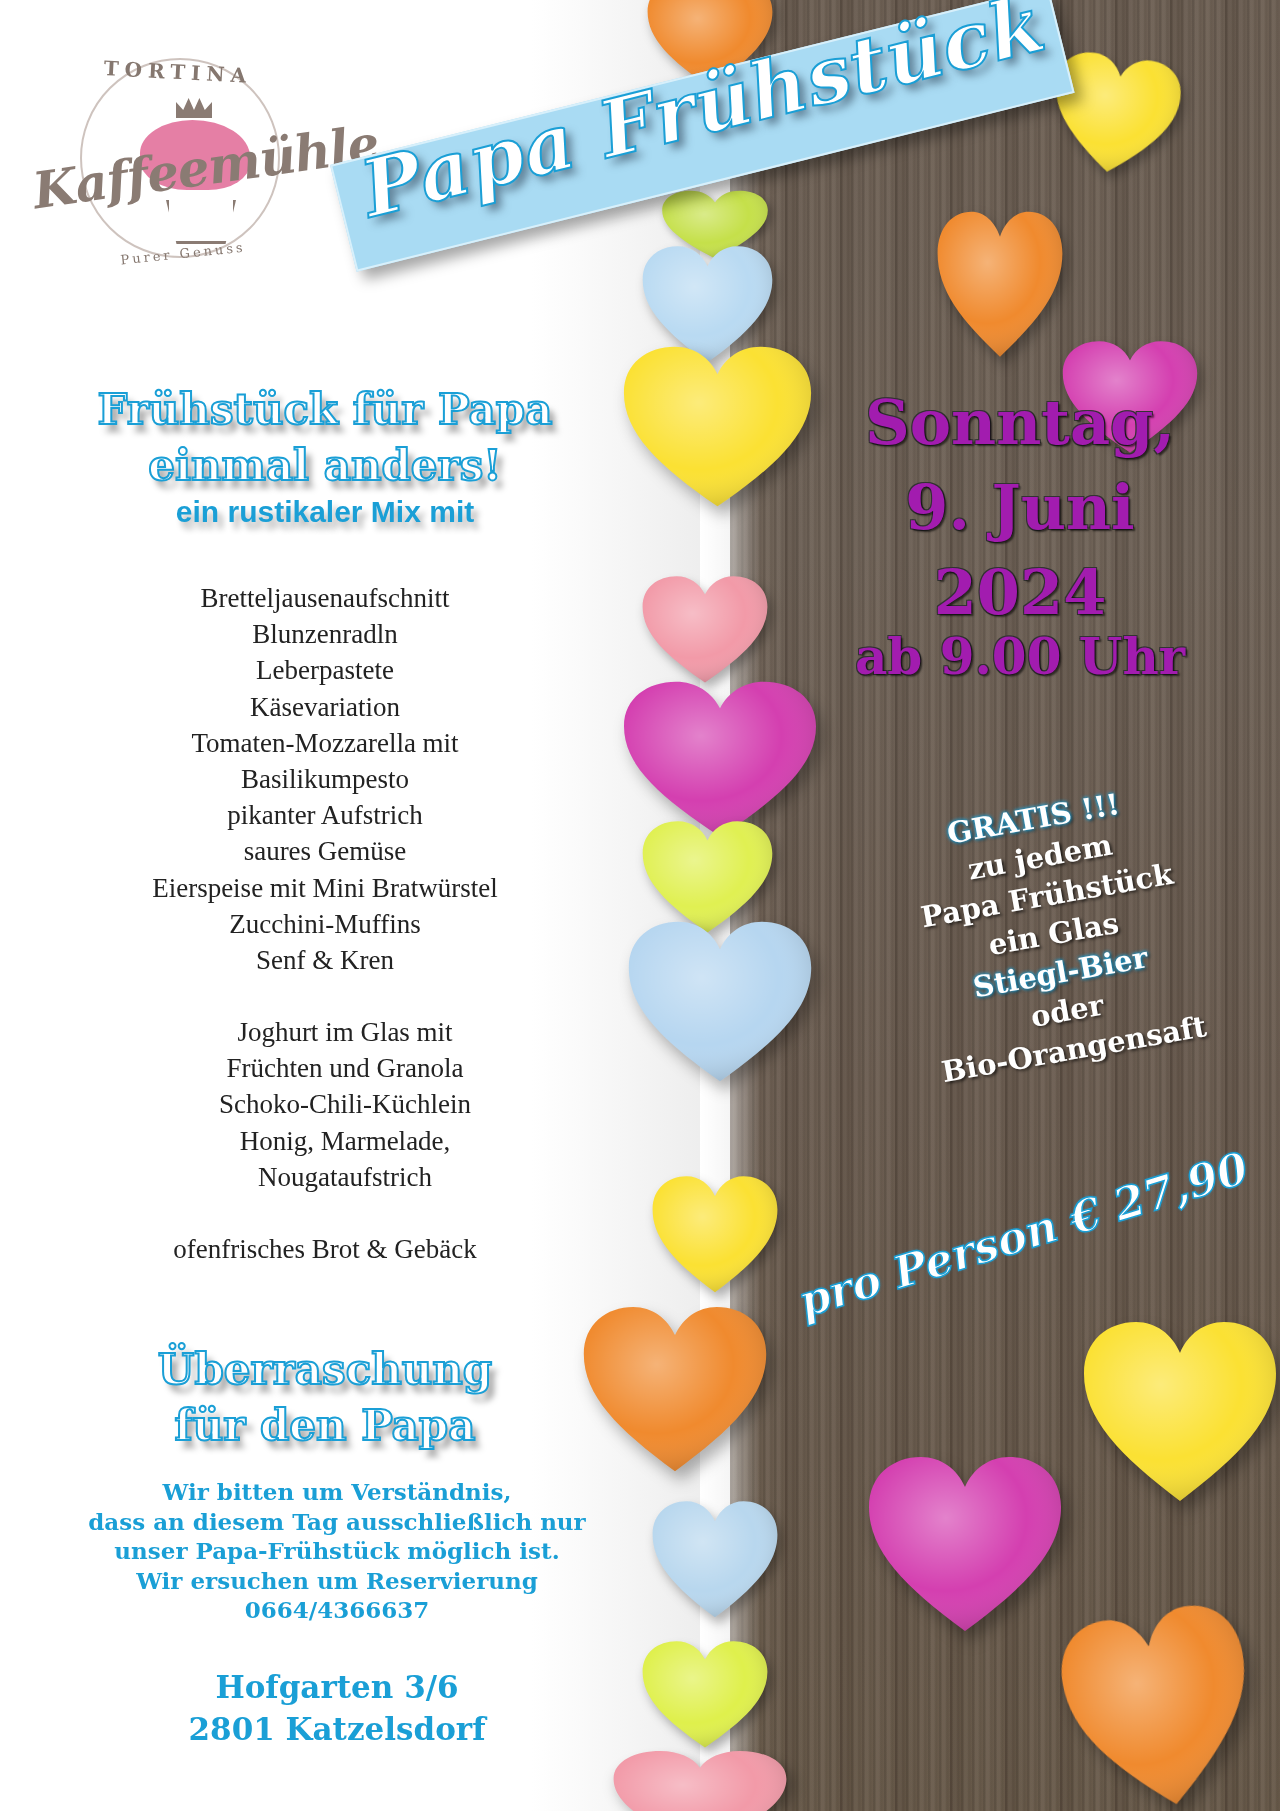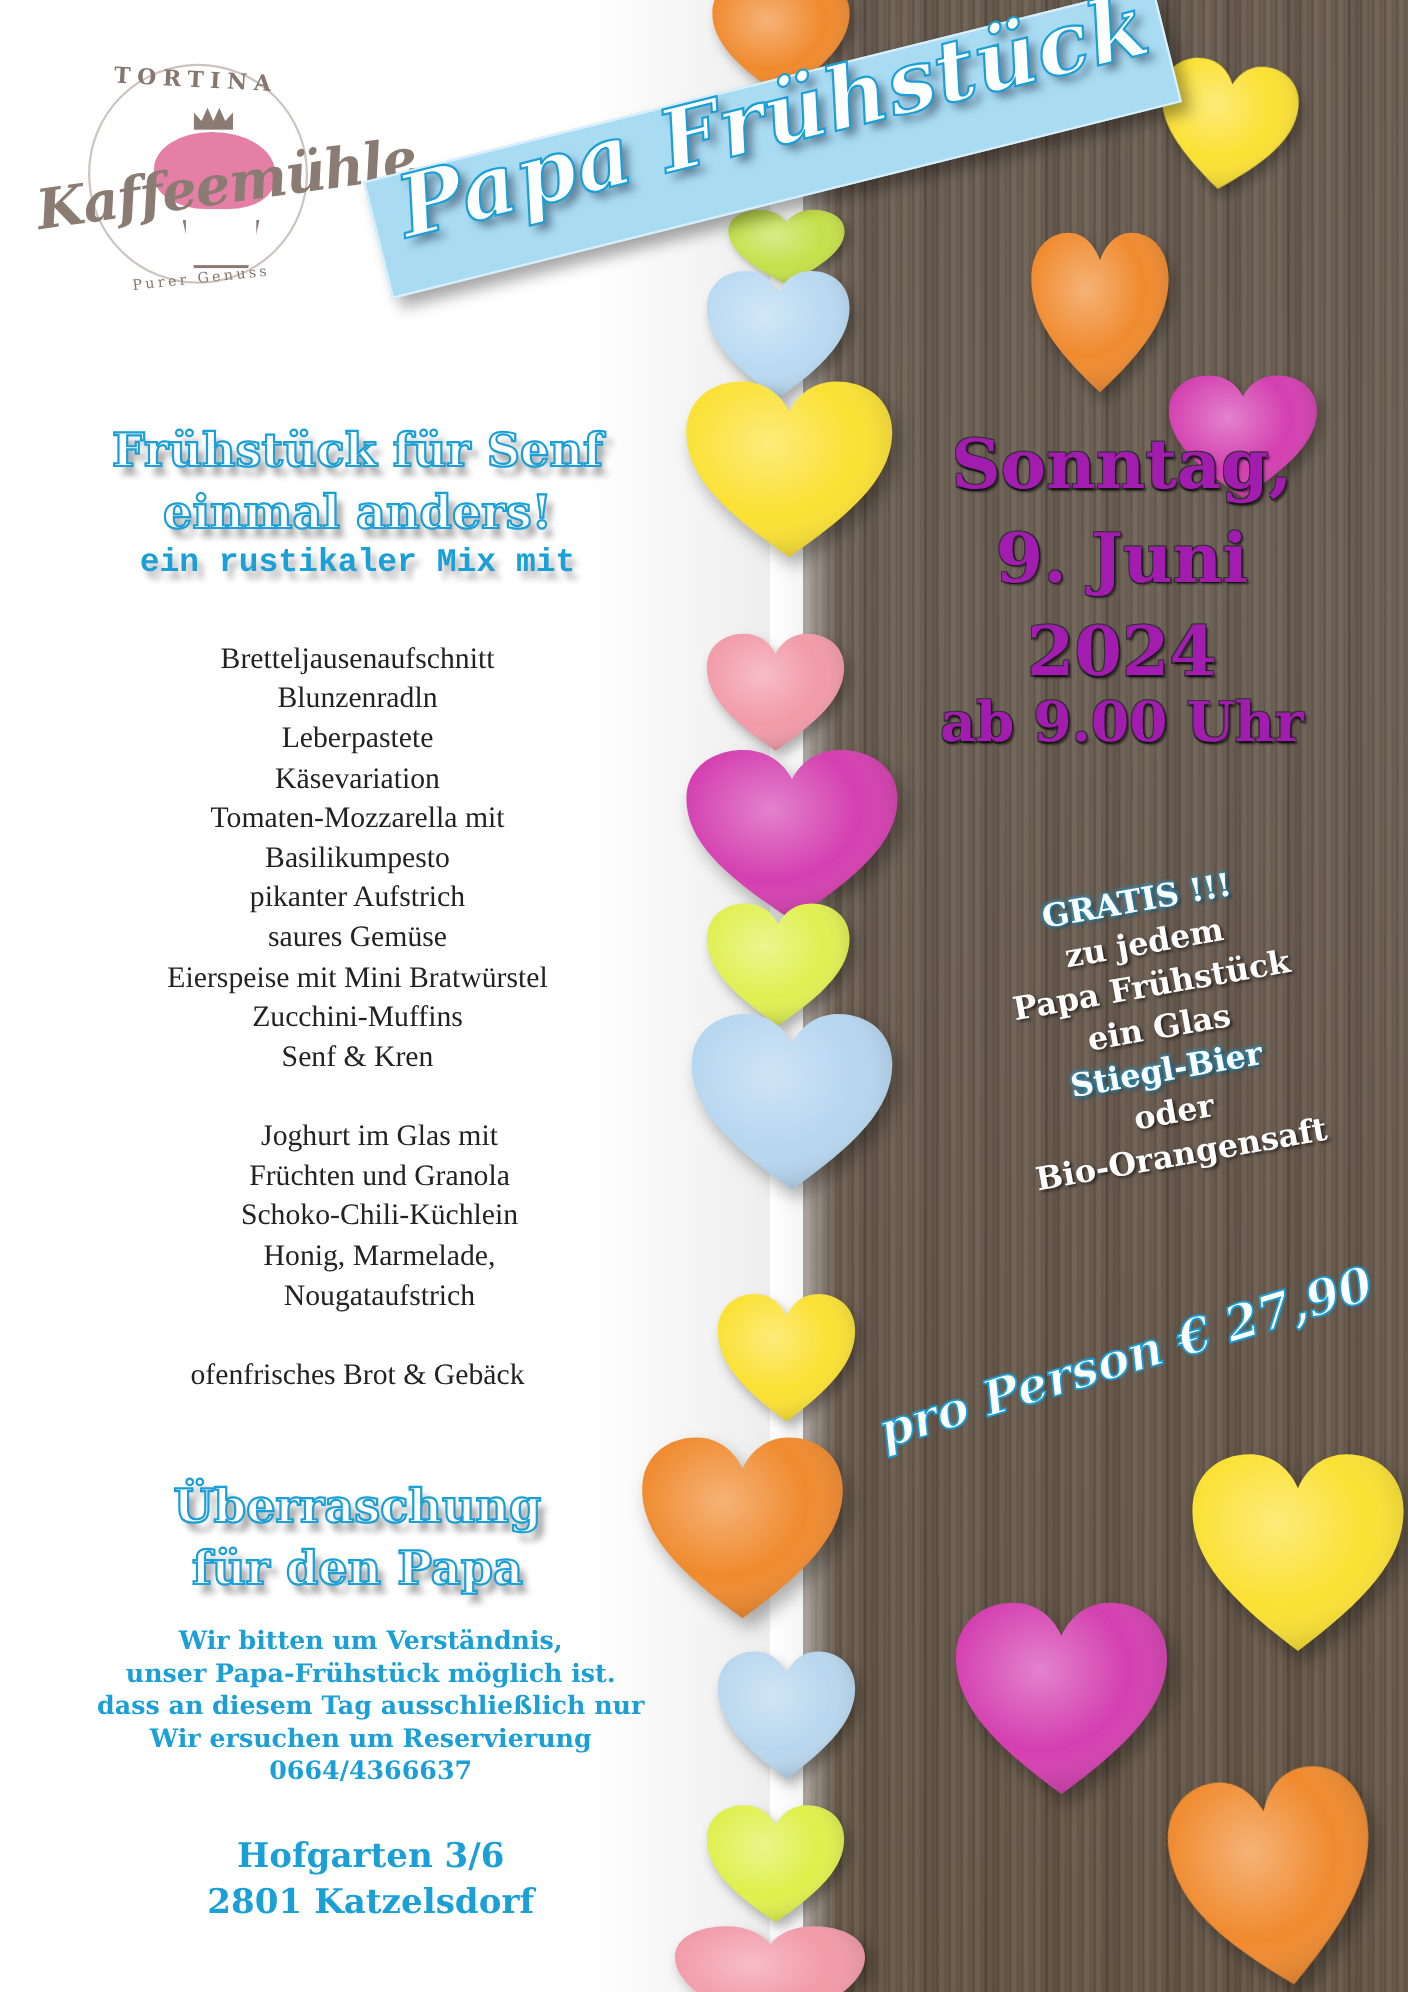--- a/index.html
+++ b/index.html
@@ -87,21 +87,21 @@
 
   
   .left-col { position: absolute; left: 0; width: 650px; text-align: center; }
   .heading-outline {
     font-family: "DejaVu Serif", serif; font-weight: bold; color: #ffffff;
     -webkit-text-stroke: 2px #1a9fd6;
     text-shadow: 6px 8px 6px rgba(0,0,0,0.35);
   }
   .h-main { font-size: 42px; line-height: 56px; }
   .h-sub {
-    font-family: Liberation Mono, monospace; font-weight: bold; font-size: 30px; line-height: 36px;
+    font-family: Liberation Sans, sans-serif; font-weight: bold; font-size: 30px; line-height: 36px;
     color: #1a9fd6; text-shadow: 5px 7px 6px rgba(0,0,0,0.3);
   }
   .menu-list { font-family: "Liberation Serif", serif; font-size: 27px; line-height: 36.2px; color: #222222; }
   .blue-text { font-family: "DejaVu Serif", serif; font-weight: bold; color: #1a9fd6; padding-left: 24px; }
   .note { font-size: 23px; line-height: 29.5px; }
   .address { font-size: 31px; line-height: 42px; }
 
   
   .right-col { position: absolute; left: 790px; width: 460px; text-align: center; }
   .date-text {
@@ -391,21 +391,21 @@
   <div class="logo-cake-top"></div>
   <div class="logo-cup"></div>
   <div class="logo-script">Kaffeemühle</div>
   <div class="logo-bottom">Purer Genuss</div>
 </div>
 
 <div class="banner"></div>
 <div class="banner-text">Papa Frühstück</div>
 
 <div class="left-col" style="top:382px;">
-  <div class="heading-outline h-main">Frühstück für Senf</div>
+  <div class="heading-outline h-main">Frühstück für Papa</div>
   <div class="heading-outline h-main">einmal anders!</div>
   <div class="h-sub">ein rustikaler Mix mit</div>
 </div>
 
 <div class="left-col menu-list" style="top:580px;">
   <div>Bretteljausenaufschnitt</div>
   <div>Blunzenradln</div>
   <div>Leberpastete</div>
   <div>Käsevariation</div>
   <div>Tomaten-Mozzarella mit</div>
@@ -429,22 +429,22 @@
   <div>ofenfrisches Brot &amp; Gebäck</div>
 </div>
 
 <div class="left-col" style="top:1308px;margin-top:34px;">
   <div class="heading-outline h-main">Überraschung</div>
   <div class="heading-outline h-main">für den Papa</div>
 </div>
 
 <div class="left-col blue-text note" style="top:1477px;">
   <div>Wir bitten um Verständnis,</div>
+  <div>dass an diesem Tag ausschließlich nur</div>
   <div>unser Papa-Frühstück möglich ist.</div>
-  <div>dass an diesem Tag ausschließlich nur</div>
   <div>Wir ersuchen um Reservierung</div>
   <div>0664/4366637</div>
 </div>
 
 <div class="left-col blue-text address" style="top:1666px;">
   <div>Hofgarten 3/6</div>
   <div>2801 Katzelsdorf</div>
 </div>
 
 <div class="right-col" style="top:380px;">

